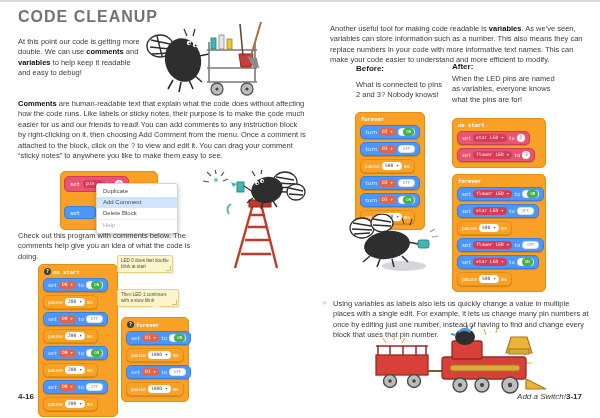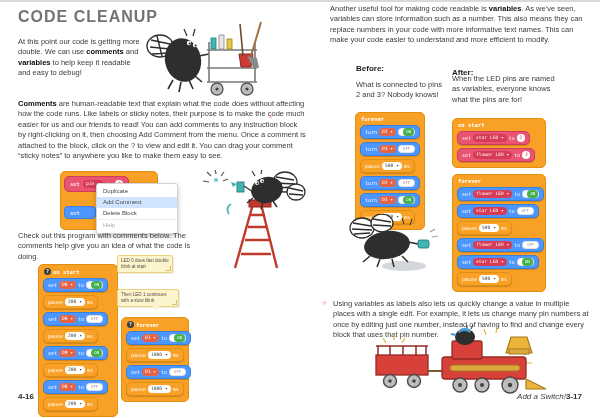--- a/index.html
+++ b/index.html
@@ -269,26 +269,26 @@
   <span class="corner"></span>
 </div>
 <div class="note" style="left:117px;top:289px;width:54px;">
   <span>Then LED 1 continues with a slow blink</span>
   <span class="tail" style="left:34px;"></span>
   <span class="corner"></span>
 </div>
 
 <div class="abs pagenum" style="left:18px;top:392px;">4-16</div>
 
-<div class="abs ptext" style="left:330px;top:4px;width:258px;"><span>Another useful tool for making code readable is </span><b>variables</b><span>. As we’ve seen, variables can store information such as a number. This also means they can replace numbers in your code with more informative text names. This can make your code easier to understand and more efficient to modify.</span></div>
+<div class="abs ptext" style="left:330px;top:24px;width:258px;"><span>Another useful tool for making code readable is </span><b>variables</b><span>. As we’ve seen, variables can store information such as a number. This also means they can replace numbers in your code with more informative text names. This can make your code easier to understand and more efficient to modify.</span></div>
 
 <div class="abs subhead" style="left:356px;top:64px;">Before:</div>
 <div class="abs ptext" style="left:356px;top:80px;width:92px;">What is connected to pins 2 and 3? Nobody knows!</div>
 
-<div class="abs subhead" style="left:452px;top:68px;">After:</div>
+<div class="abs subhead" style="left:452px;top:62px;">After:</div>
 <div class="abs ptext" style="left:452px;top:74px;width:112px;">When the LED pins are named as variables, everyone knows what the pins are for!</div>
 
 <div class="cblock" style="left:355px;top:112px;width:70px;">
     <div class="clabel">
       <span>forever</span>
     </div>
     <div class="rows">
       <div class="blk blue">
         <span>turn</span>
         <span class="oval pin">D2 ▾</span>

